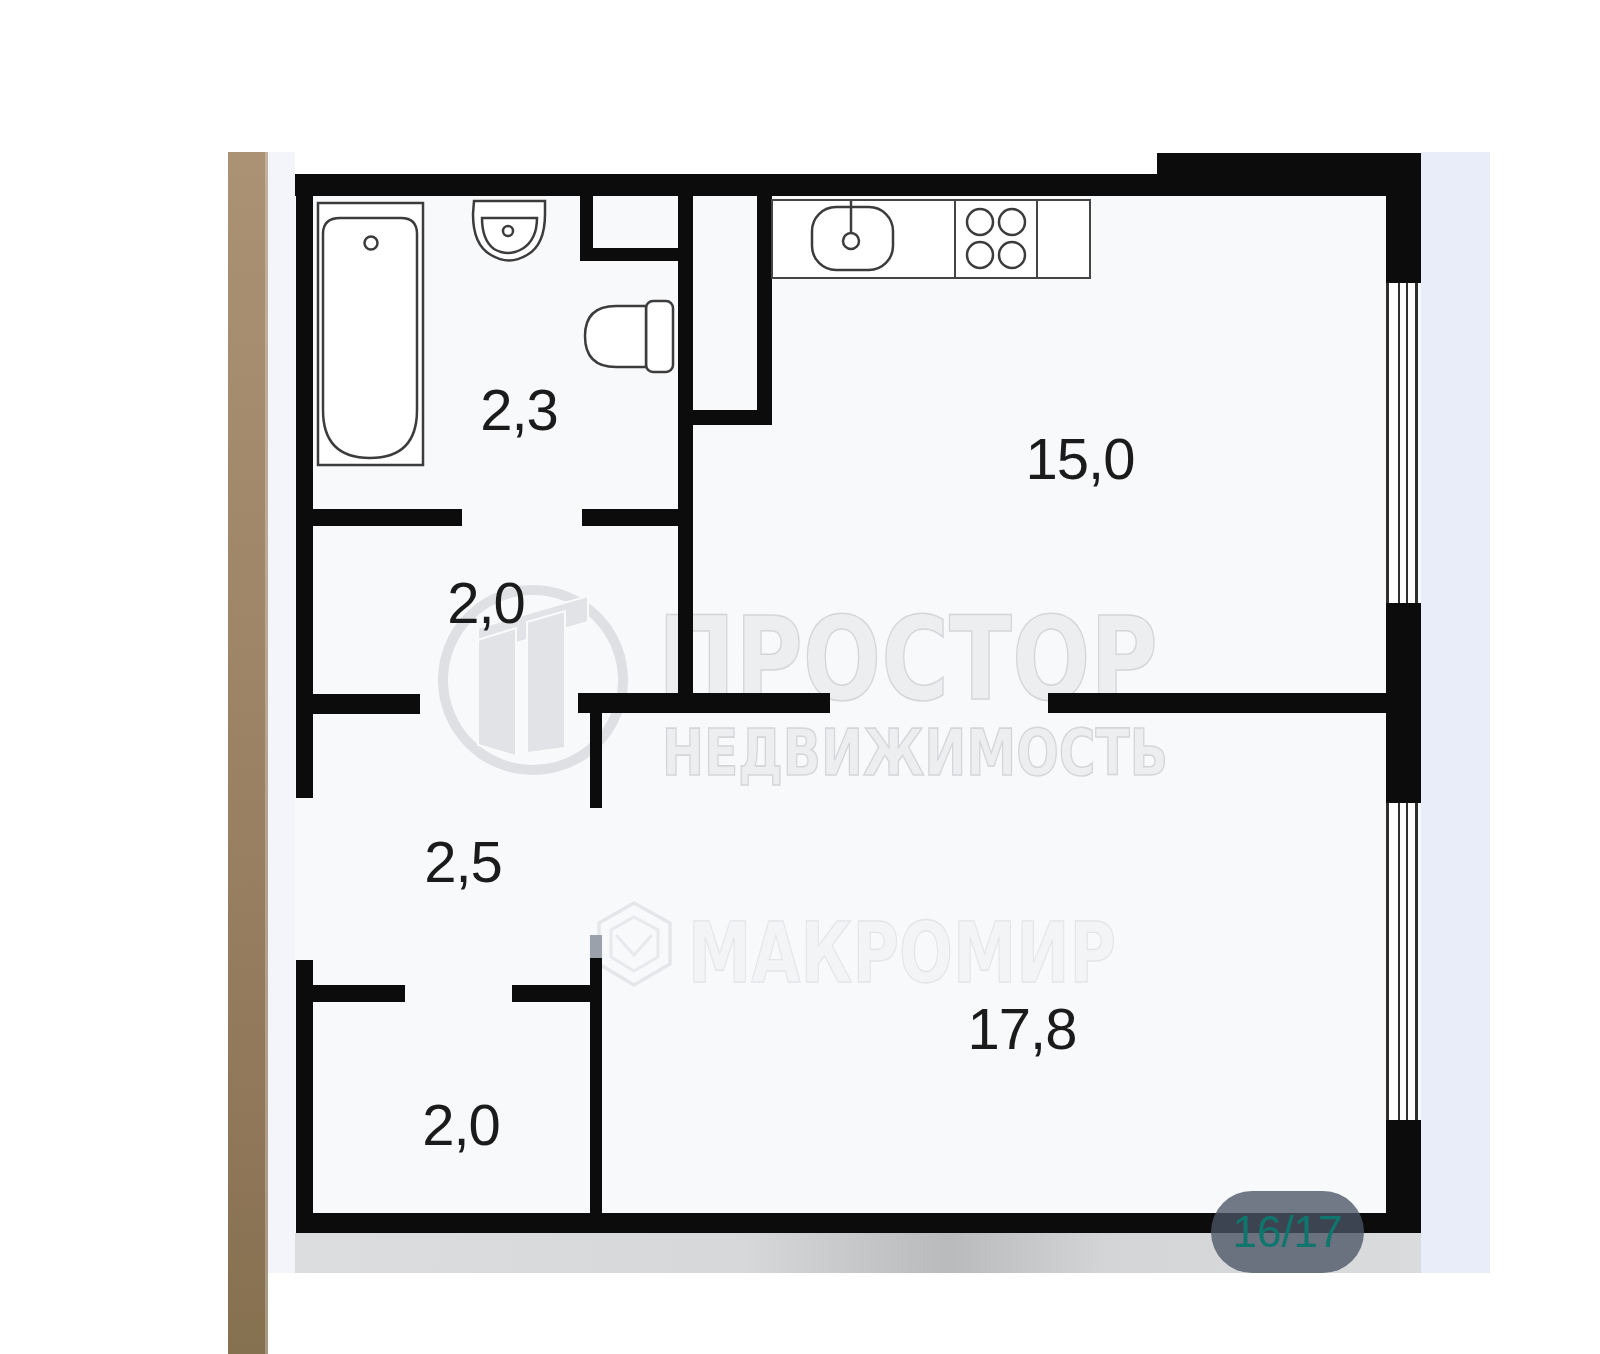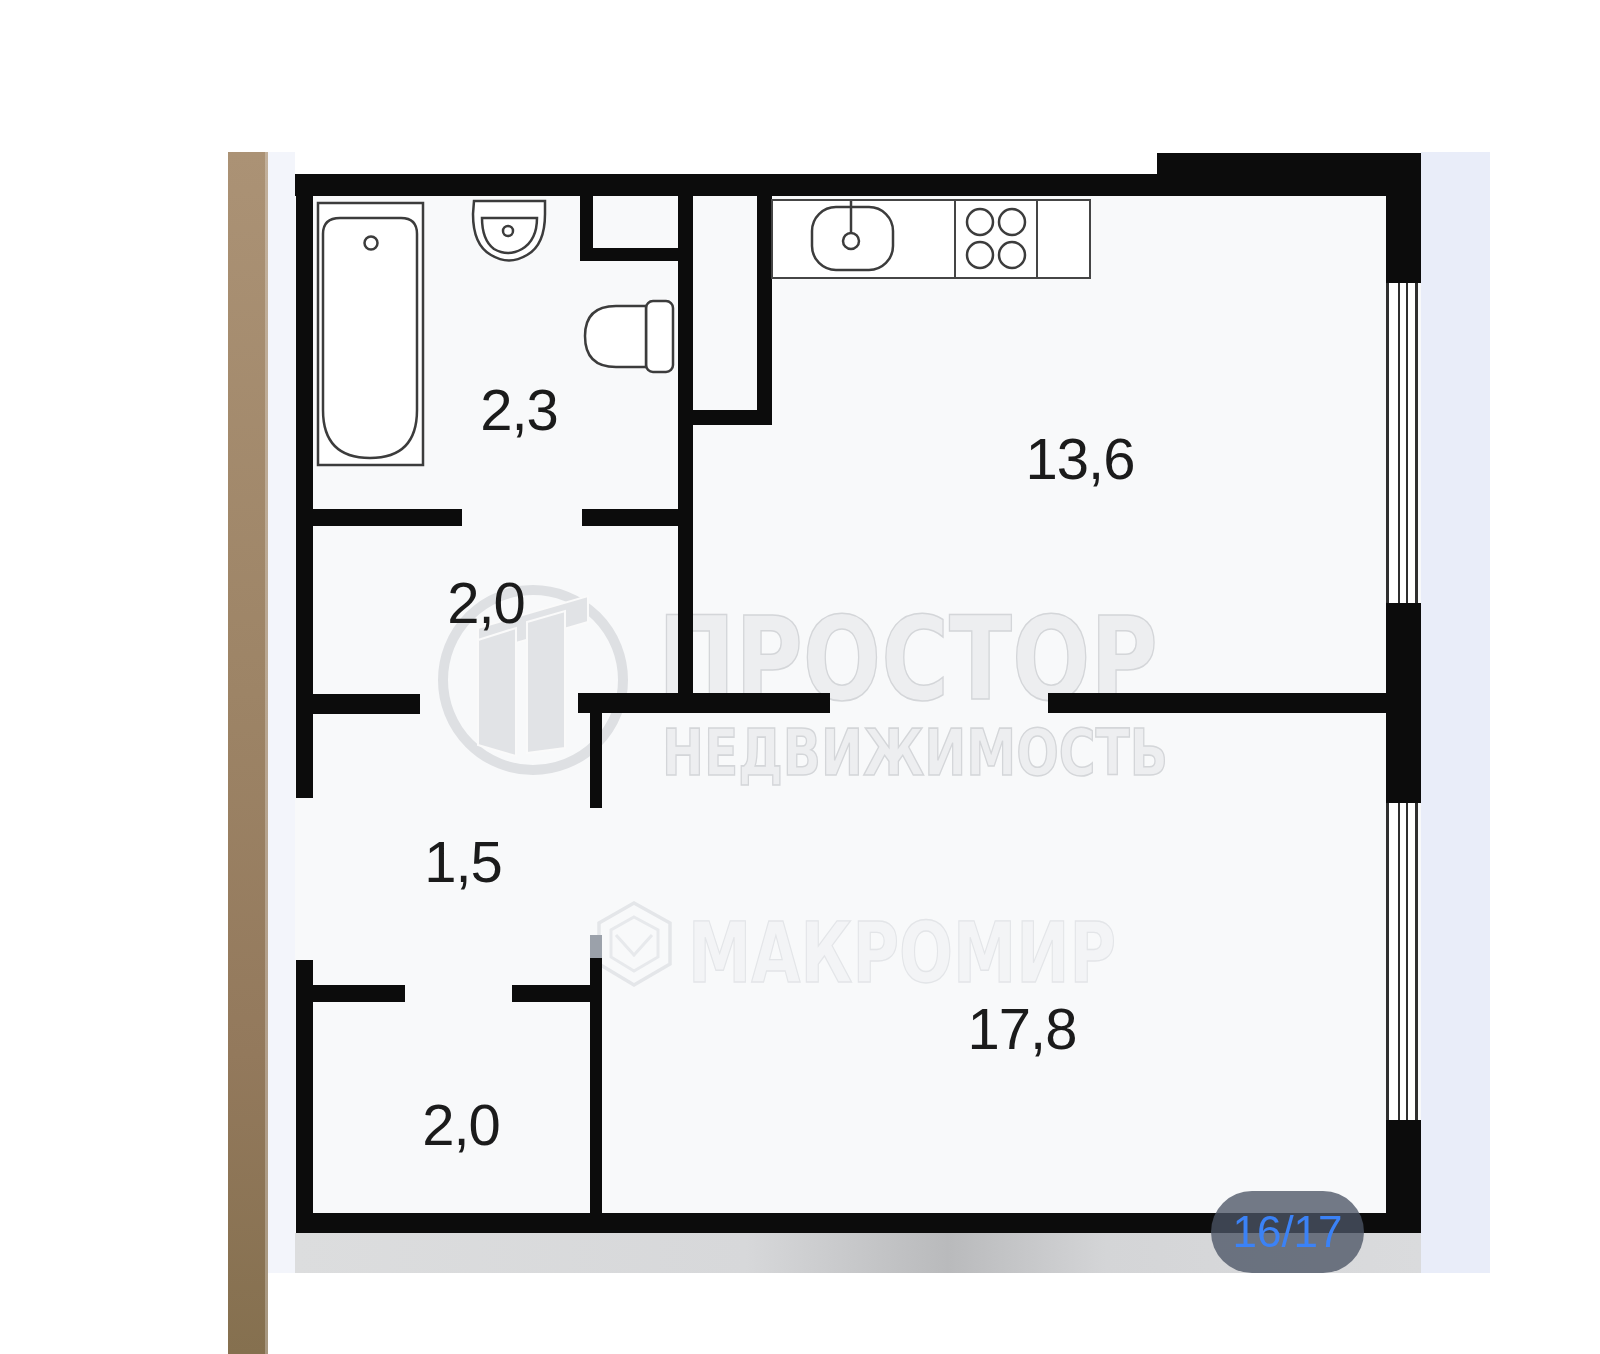--- a/index.html
+++ b/index.html
@@ -19,21 +19,21 @@
   .w{position:absolute;background:#0c0c0c;}
   .win{position:absolute;background:linear-gradient(to right,
        #2f2f2f 0 3px,#ffffff 3px 12px,#2f2f2f 12px 14px,#ffffff 14px 20px,
        #2f2f2f 20px 22px,#ffffff 22px 29px,#2f2f2f 29px 32px);}
   .graycap{position:absolute;background:#9ba1aa;}
   
   .room-label{position:absolute;transform:translate(-50%,-50%);
      font-size:58px;letter-spacing:-1px;color:#1b1b1b;white-space:nowrap;}
   
   .pager-badge{position:absolute;left:1211px;top:1191px;width:153px;height:82px;
-     border-radius:41px;background:rgba(76,84,101,0.78);color:#3b82f6;
+     border-radius:41px;background:rgba(76,84,101,0.78);color:#0f766e;
      display:flex;align-items:center;justify-content:center;
      font-size:44px;font-family:"Liberation Sans",sans-serif;}
   svg{position:absolute;left:0;top:0;}
   .wm-text{font-family:"DejaVu Sans",sans-serif;font-weight:bold;
      fill:#edeef0;stroke:#d4d6d9;stroke-width:1.6px;}
   .wm-text-faint{font-family:"DejaVu Sans",sans-serif;font-weight:bold;
      fill:#f3f4f6;stroke:#e3e5e8;stroke-width:1.4px;}
 </style>
 </head>
 <body>
@@ -125,21 +125,21 @@
       <g>
         <circle cx="980" cy="222" r="13"></circle>
         <circle cx="1012" cy="222" r="13"></circle>
         <circle cx="980" cy="255" r="13"></circle>
         <circle cx="1012" cy="255" r="13"></circle>
       </g>
     </g>
   </svg>
 
   <div class="room-label" style="left:519px;top:409px">2,3</div>
-  <div class="room-label" style="left:1080px;top:458px">13,6</div>
+  <div class="room-label" style="left:1080px;top:458px">15,0</div>
   <div class="room-label" style="left:486px;top:602px">2,0</div>
-  <div class="room-label" style="left:463px;top:861px">1,5</div>
+  <div class="room-label" style="left:463px;top:861px">2,5</div>
   <div class="room-label" style="left:461px;top:1124px">2,0</div>
   <div class="room-label" style="left:1022px;top:1028px">17,8</div>
 
   <div class="pager-badge">16/17</div>
 
 </div>
 
 </body></html>

